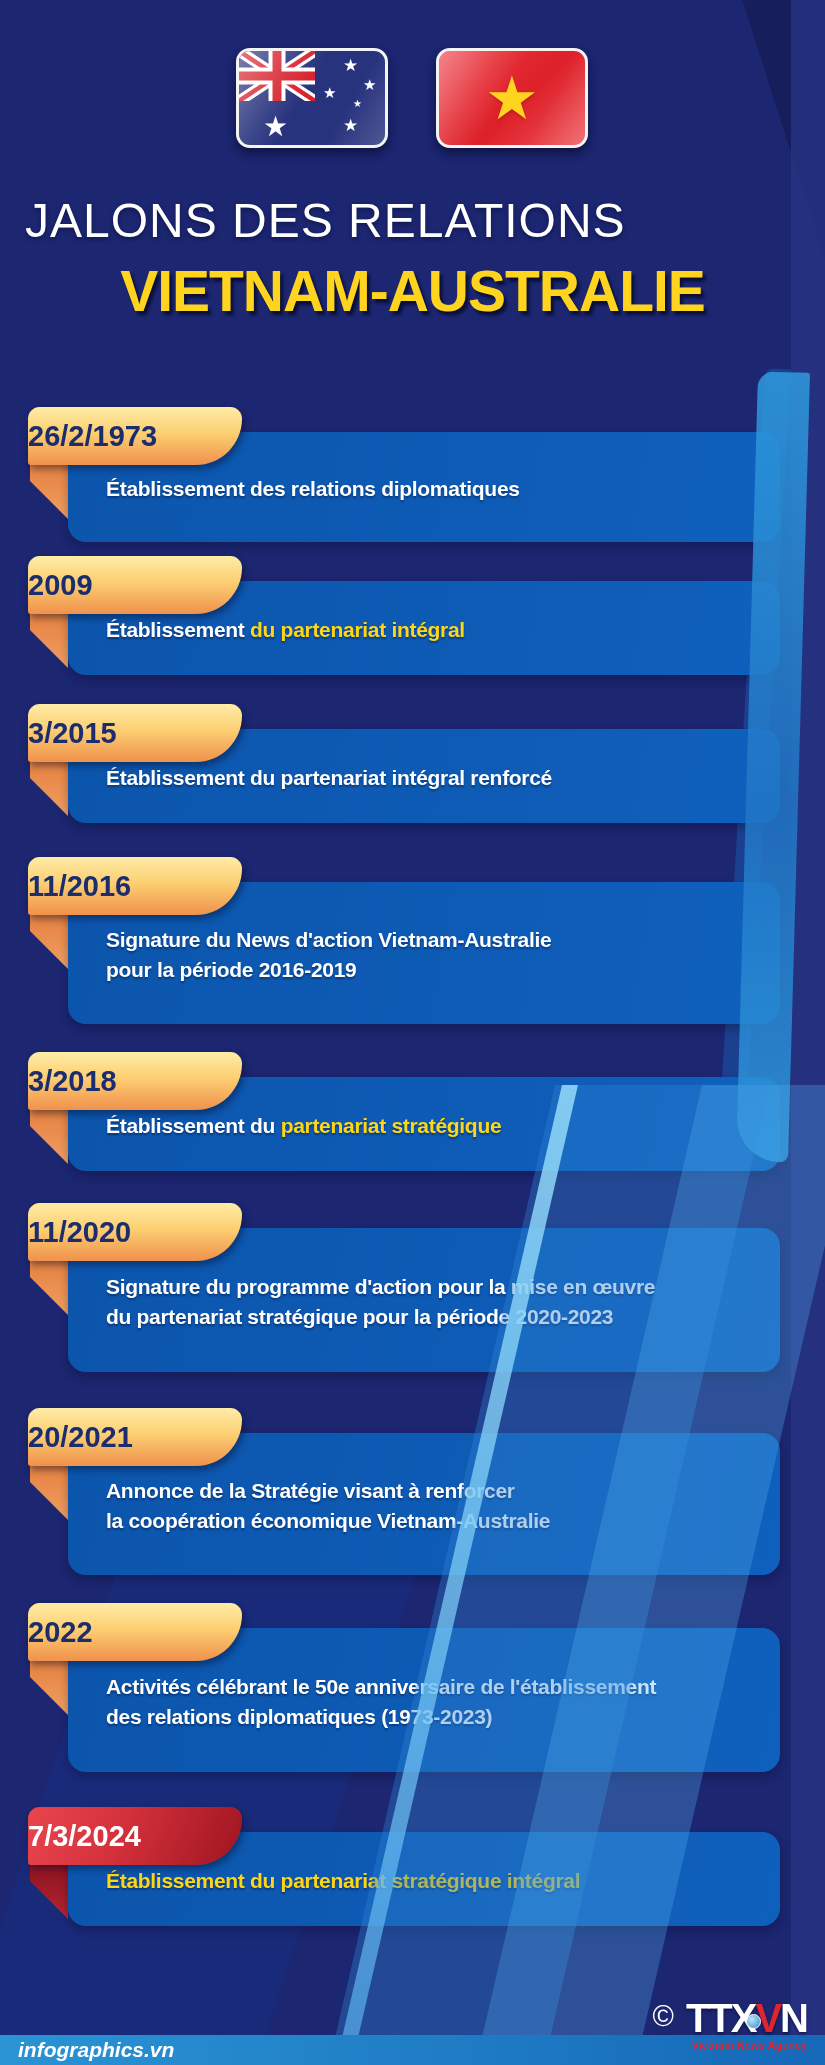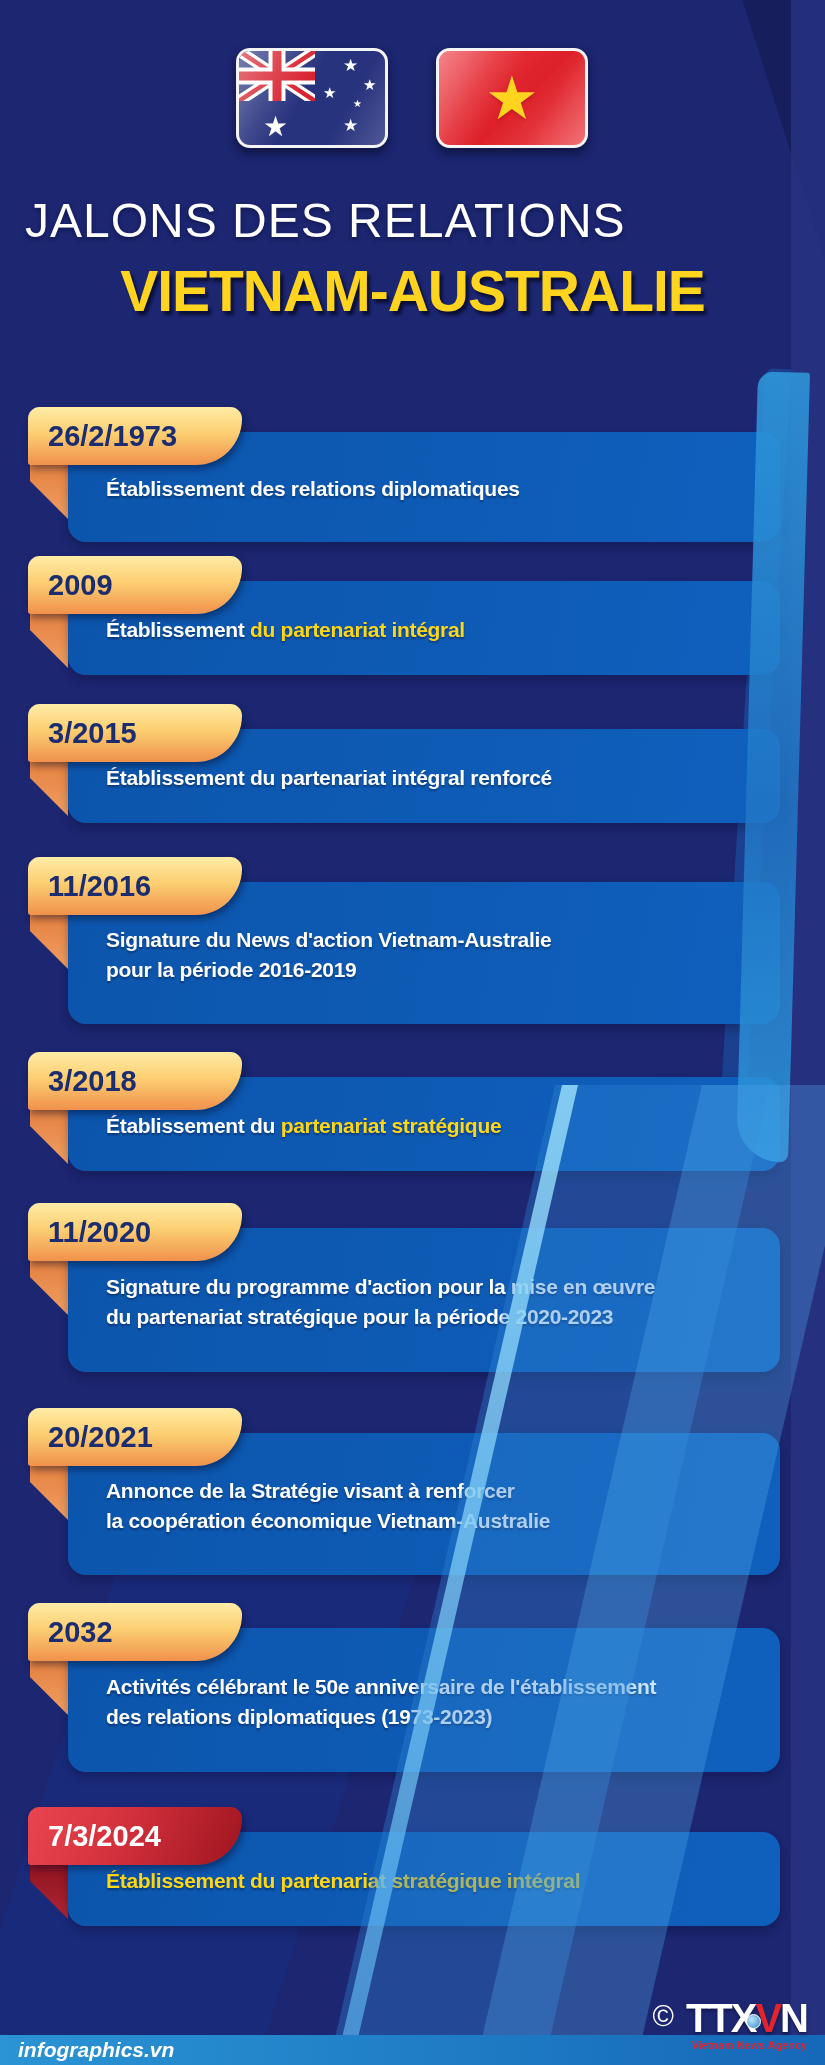--- a/index.html
+++ b/index.html
@@ -90,21 +90,21 @@
     z-index:1;
   }
   .line { font-size:21px; font-weight:700; letter-spacing:-0.3px; line-height:1.42;
           color:#ffffff; text-shadow:0 2px 2px rgba(0,10,40,.4); white-space:nowrap; }
   .line .y { color:#ffd615; }
   .badge {
     position:absolute; left:28px; top:0; width:214px; height:58px;
     background:linear-gradient(180deg,#ffeca6 0%, #fccf72 45%, #f0914c 100%);
     border-radius:12px 12px 48px 3px;
     box-shadow:2px 4px 7px rgba(5,10,40,.45);
-    display:flex; align-items:center; padding-left:20px;
+    display:flex; align-items:center; 
     font-size:29px; font-weight:700; color:#1c2d6f;
     z-index:3;
   }
   .badge.red {
     background:linear-gradient(112deg,#e9454e 0%, #d2303b 45%, #9e151f 100%);
     color:#ffffff;
   }
   .tail {
     position:absolute; left:30px; top:56px; width:38px; height:56px;
     background:linear-gradient(180deg,#e5803f 0%, #ef9f63 100%);
@@ -239,21 +239,21 @@
       </div>
       <div class="badge">20/2021</div>
     </div>
 
     <div class="item" style="top:1603px">
       <div class="tail"></div>
       <div class="panel" style="height:144px">
         <div class="line"><span class="w">Activités célébrant le 50e anniversaire de l'établissement</span><span class="y"></span></div>
         <div class="line"><span class="w">des relations diplomatiques (1973-2023)</span><span class="y"></span></div>
       </div>
-      <div class="badge">2032</div>
+      <div class="badge">2022</div>
     </div>
 
     <div class="item" style="top:1807px">
       <div class="tail red-tail"></div>
       <div class="panel" style="height:94px">
         <div class="line"><span class="w"></span><span class="y">Établissement du partenariat stratégique intégral</span></div>
 
       </div>
       <div class="badge red">7/3/2024</div>
     </div>

